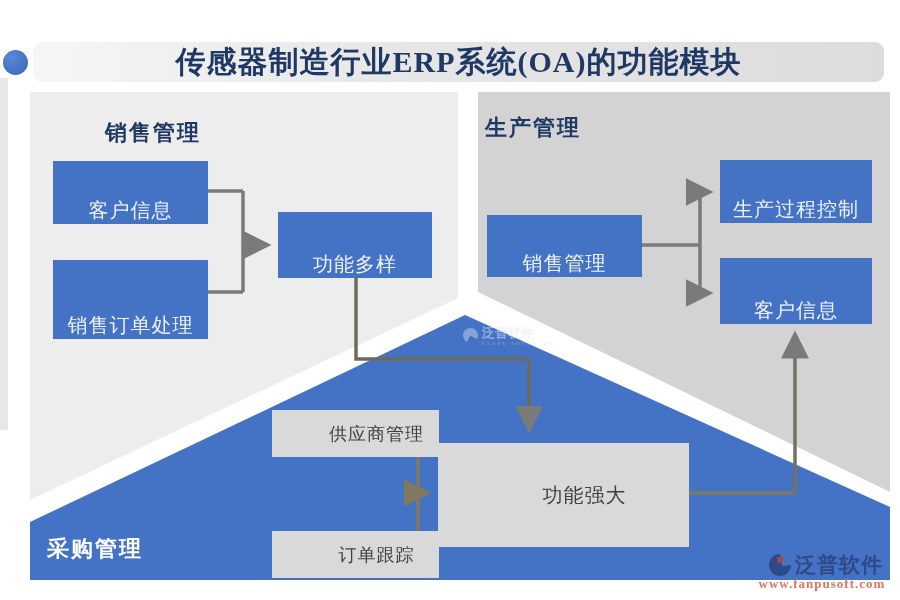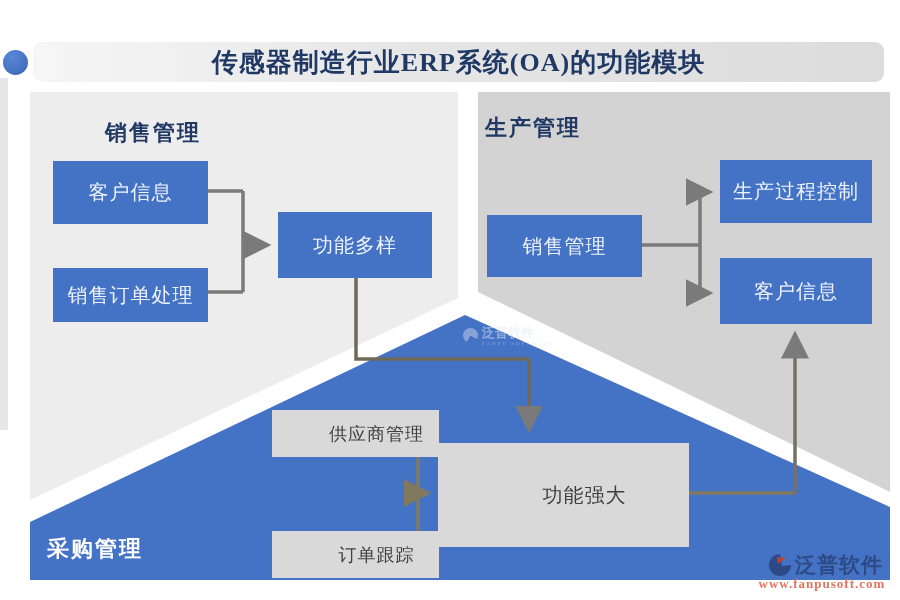--- a/index.html
+++ b/index.html
@@ -7,38 +7,38 @@
          font-family:"Liberation Serif","DejaVu Serif",serif;}
 
   .left-strip{position:absolute;left:0;top:78px;width:8px;height:352px;background:#e7e7e7;}
 
   .title-dot{position:absolute;left:3px;top:50px;width:25px;height:25px;border-radius:50%;
              background:radial-gradient(circle at 35% 30%,#5a87d8,#3a65b4);}
 
   .title-bar{position:absolute;left:33px;top:42px;width:851px;height:40px;border-radius:9px;
              background:linear-gradient(90deg,#f6f6f6 0%,#e6e6e6 45%,#dcdcdc 100%);
              display:flex;align-items:center;justify-content:center;}
-  .title-bar span{font-size:26px;font-weight:bold;color:#1f3864;letter-spacing:1px;}
+  .title-bar span{font-size:30px;font-weight:bold;color:#1f3864;letter-spacing:1px;}
 
   .shape{position:absolute;inset:0;}
   .panel-left{background:#ededed;
     clip-path:polygon(30px 92px,458px 92px,458px 298px,30px 500px);}
   .panel-right{background:#d3d3d3;
     clip-path:polygon(478px 92px,890px 92px,890px 492px,478px 292px);}
   .blue-tri{background:#4472c4;
     clip-path:polygon(465px 315px,890px 507px,890px 580px,30px 580px,30px 522px);}
 
   svg.connectors{position:absolute;left:0;top:0;width:900px;height:600px;pointer-events:none;}
 
   .heading{position:absolute;font-size:22px;font-weight:bold;color:#1f3864;letter-spacing:2px;}
   .heading.white{color:#ffffff;}
 
   .node{position:absolute;display:flex;align-items:center;justify-content:center;
         text-align:center;letter-spacing:1px;}
-  .node.blue{background:#4472c4;color:#eef3fb;font-size:20px;}
+  .node.blue{background:#4472c4;color:#eef3fb;font-size:20px;align-items:flex-end;}
   .node.gray{background:#d9d9d9;color:#3f3f3f;font-size:18px;padding-left:42px;}
 
   .watermark{position:absolute;left:463px;top:326px;display:flex;align-items:flex-start;
              gap:4px;opacity:0.5;}
   .wm-icon{width:15px;height:15px;border-radius:50%;margin-top:2px;
            background:conic-gradient(from 210deg,#c8d4ea 0 270deg,transparent 270deg 360deg);}
   .wm-text{font-size:13px;font-weight:bold;color:#dfe7f3;line-height:13px;}
   .wm-sub{font-size:5px;color:#cdd8ea;letter-spacing:2px;margin-top:2px;}
 
   .logo{position:absolute;left:768px;top:551px;display:flex;align-items:center;gap:3px;}
@@ -89,21 +89,21 @@
     <path d="M700,293 H710" stroke="#7a7a7a" stroke-width="3.5" fill="none" marker-end="url(#arrG)"></path>
   </svg>
 
   <div class="heading" style="left:105px;top:118px">销售管理</div>
   <div class="heading" style="left:485px;top:113px">生产管理</div>
   <div class="heading white" style="left:47px;top:534px">采购管理</div>
 
   <div class="node blue" style="left:53px;top:161px;width:155px;height:63px">
     <span>客户信息</span>
   </div>
-  <div class="node blue" style="left:53px;top:268px;width:155px;height:54px">
+  <div class="node blue" style="left:53px;top:260px;width:155px;height:79px">
     <span>销售订单处理</span>
   </div>
   <div class="node blue" style="left:278px;top:212px;width:154px;height:66px">
     <span>功能多样</span>
   </div>
 
   <div class="node blue" style="left:487px;top:215px;width:155px;height:62px">
     <span>销售管理</span>
   </div>
   <div class="node blue" style="left:720px;top:160px;width:152px;height:63px">

